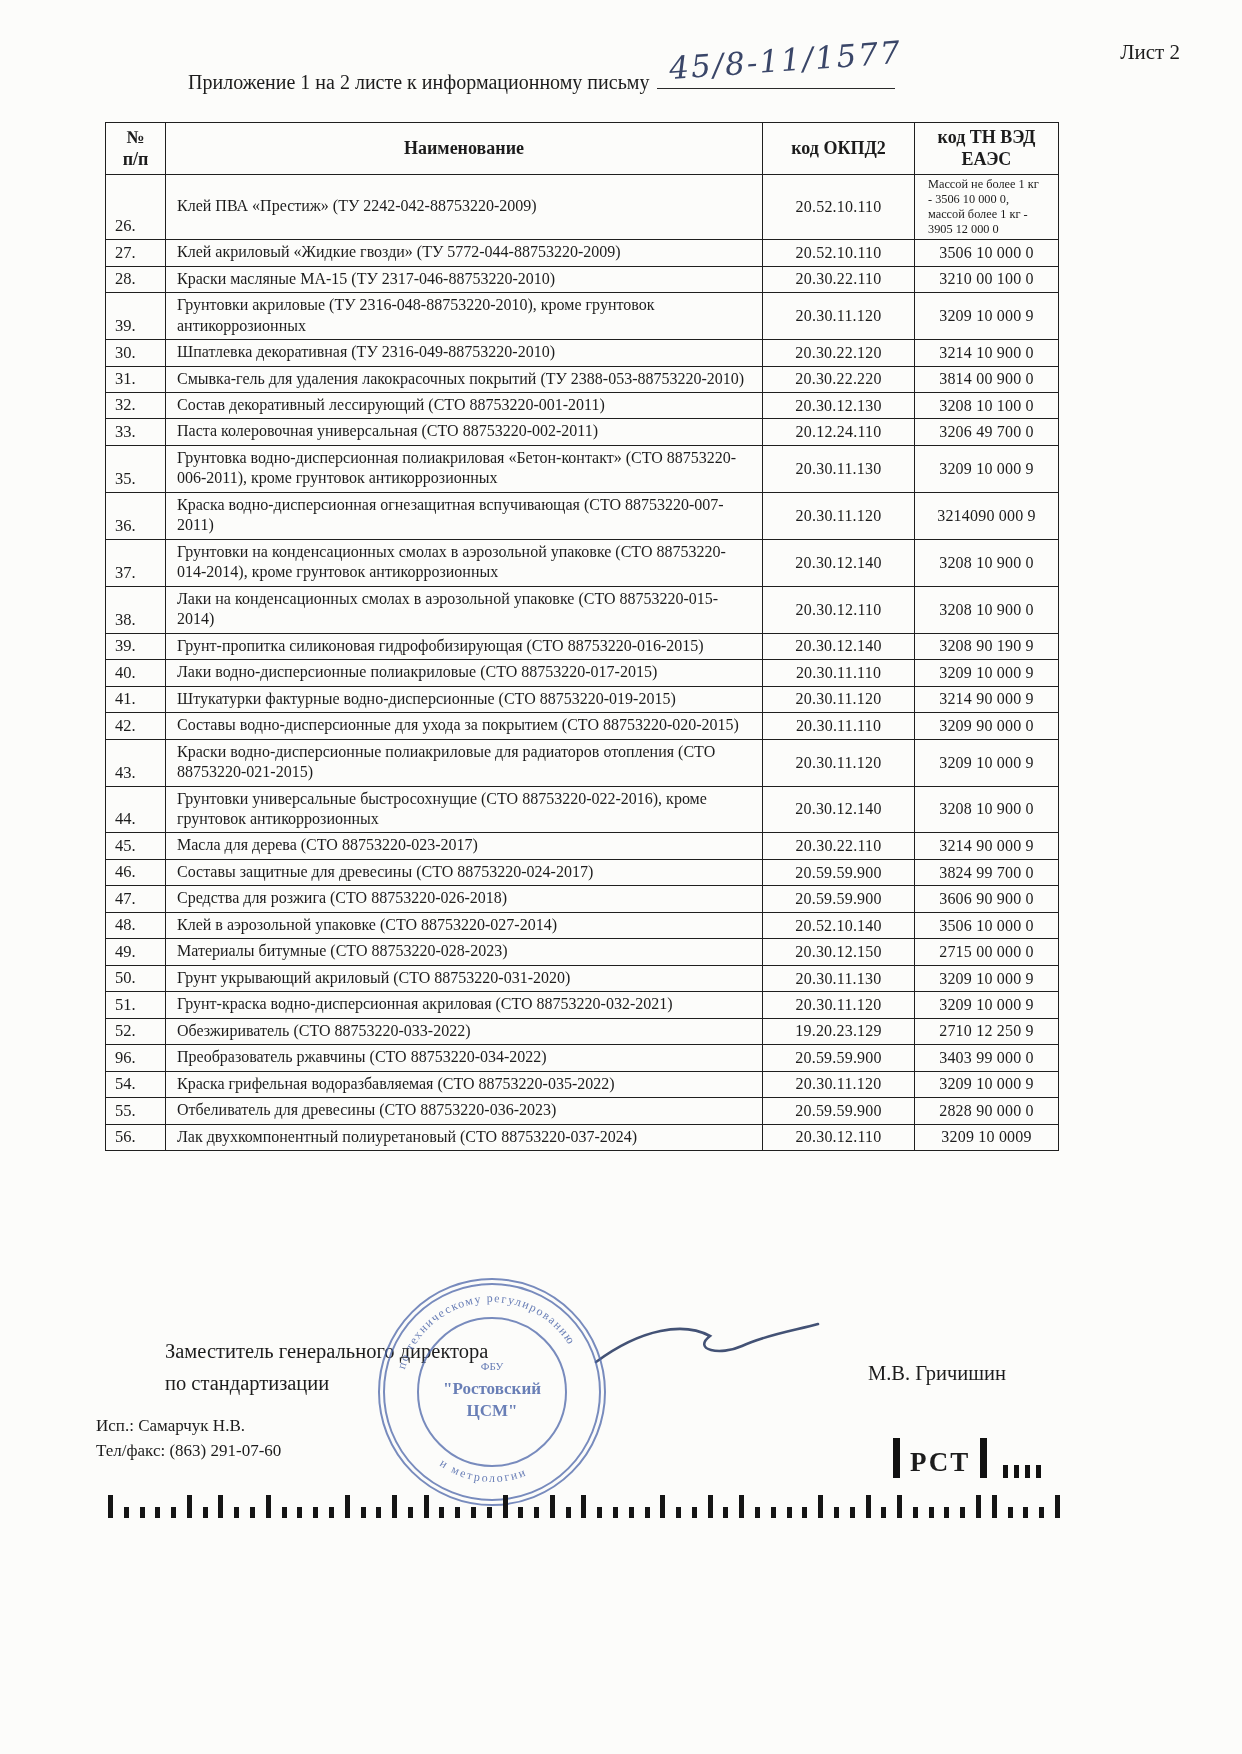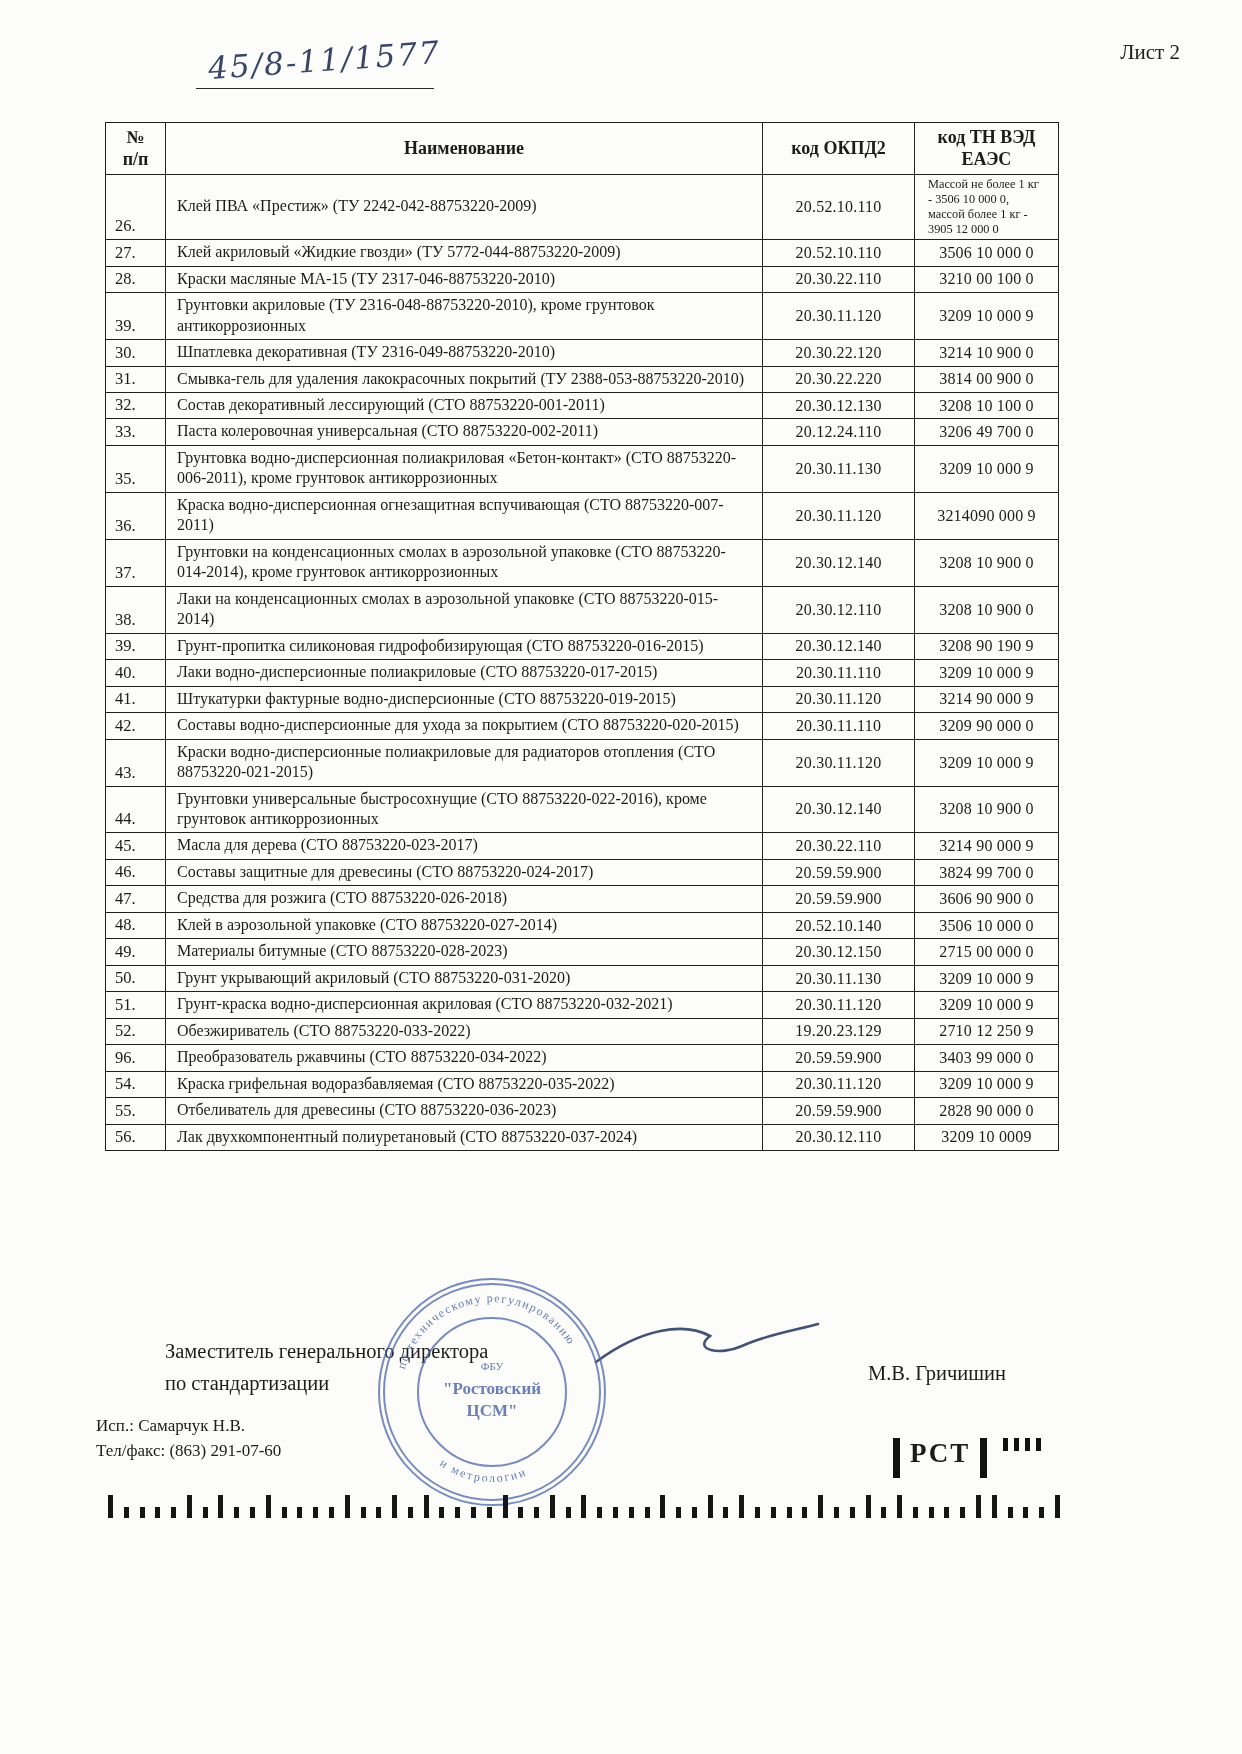--- a/index.html
+++ b/index.html
@@ -36,42 +36,42 @@
   td.c-code.note { font-size:12.3px; text-align:left; padding:2px 13px; line-height:1.22; letter-spacing:0; }
   .signer-block { position:absolute; left:165px; top:1336px; font-size:20.5px; line-height:1.55; }
   .signer-name  { position:absolute; left:868px; top:1362px; font-size:20.5px;font-family:Liberation Serif, serif; }
   .executor-block { position:absolute; left:96px; top:1414px; font-size:17px; line-height:1.45; }
   .stamp {
     position:absolute; left:372px; top:1272px; opacity:0.82; filter:blur(0.3px);
     pointer-events:none;
   }
   .signature { position:absolute; left:592px; top:1316px; pointer-events:none; }
   .rst-logo {
-    position:absolute; left:893px; top:1438px; display:flex; align-items:flex-start; gap:6px;
+    position:absolute; left:893px; top:1438px; display:flex; align-items:flex-end; gap:6px;
   }
   .rst-bar { width:7px; height:40px; background:#111; }
   .rst-text { font-size:27px; font-weight:bold; letter-spacing:2px; padding:0 4px; }
   .rst-minibars { display:flex; gap:6px; align-items:flex-end; margin-left:10px; }
   .rst-minibars .m { width:5px; height:13px; background:#111; }
   .barcode {
     position:absolute; left:108px; top:1492px; width:952px; height:26px;
     display:flex; justify-content:space-between; align-items:flex-end;
   }
   .barcode .bar { width:5px; height:11px; background:#151515; }
   .barcode .bar.tall { height:23px; }
 </style>
 </head>
 <body>
 
 <div class="page">
 
   <div class="sheet-label">Лист 2</div>
 
   <div class="doc-header">
-    <span class="hw-line"><span class="hw-number">45/8-11/1577</span></span>
+    <span>Приложение 1 на 2 листе к информационному письму</span><span class="hw-line"><span class="hw-number">45/8-11/1577</span></span>
   </div>
 
   <table class="products">
     <colgroup>
       <col class="w-num">
         <col class="w-name">
         <col class="w-okpd">
         <col class="w-tnved">
     </colgroup>
     <thead>

